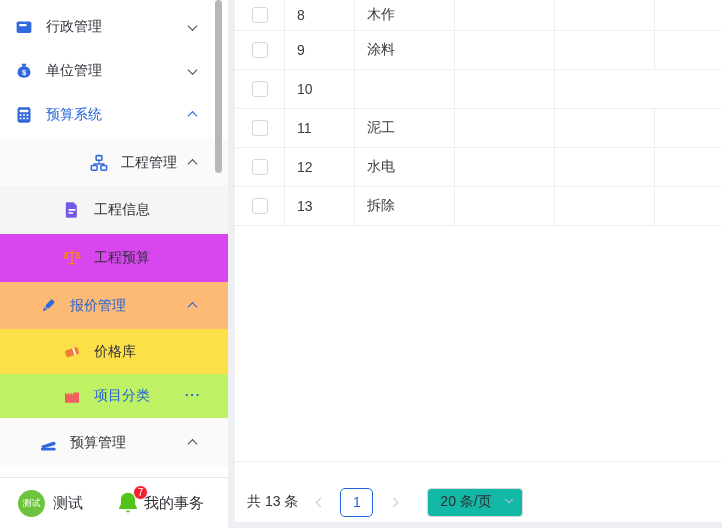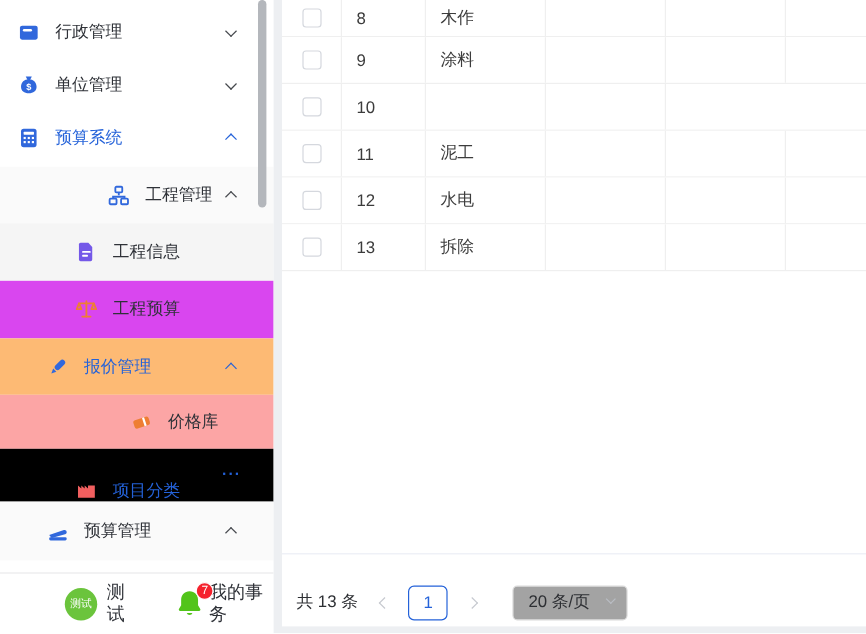--- a/index.html
+++ b/index.html
@@ -24,21 +24,21 @@
   .chev.up   { transform:translateY(-35%) rotate(-135deg); }
   .cdark { color:#45484d; }
   .cblue { color:#2462d9; }
   .dots { position:absolute; right:27px; top:50%; transform:translateY(-58%);
           color:#2462d9; font-weight:bold; font-size:13px; letter-spacing:1px; }
   .sb-scrollbar { position:absolute; left:215px; top:0; width:7px; height:173px;
                   background:#b4b7bc; border-radius:4px; }
 
   .sb-footer { position:absolute; left:0; top:477px; width:228px; height:51px;
                border-top:1px solid #eaeaec; display:flex; align-items:center; background:#fff; }
-  .user { display:flex; align-items:center; cursor:pointer;padding-left:36px; }
+  .user { display:flex; align-items:center; cursor:pointer; }
   .avatar { width:27px; height:27px; border-radius:50%; background:#6bc43c; color:#fff;
             font-size:9px; display:flex; align-items:center; justify-content:center;
             margin-left:18px; flex:none; }
   .user-name { margin-left:8px; font-size:15px; font-weight:500; color:#2f3238; }
   .tasks { display:flex; align-items:center; margin-left:32px; cursor:pointer; }
   .bell { position:relative; width:26px; height:26px; flex:none; }
   .badge { position:absolute; top:-5px; right:-7px; min-width:15px; height:15px; padding:0 3px;
            border-radius:8px; background:#f5222d; color:#fff; font-size:10px; line-height:14px;
            text-align:center; border:1px solid #fff; }
   .tasks-label { margin-left:3px; font-size:15px; font-weight:500; color:#2f3238; }
@@ -69,21 +69,21 @@
   .pg-btn { width:28px; height:28px; border:none; background:transparent; display:flex;
             align-items:center; justify-content:center; color:#c6c9cf; cursor:pointer; }
   .pg-btn .chev { border-width:1.6px; }
   .chev.left  { transform:rotate(135deg); }
   .chev.right { transform:rotate(-45deg); }
   .pg-num { width:33px; height:29px; border:1px solid #2462d9; border-radius:5px; background:#fff;
             color:#2462d9; font-size:14px; margin:0 6px; display:flex; align-items:center;
             justify-content:center; cursor:pointer; }
   .pg-size { margin-left:20px; width:96px; height:29px; border:1px solid #d9d9d9; border-radius:4px;
              display:flex; align-items:center; justify-content:space-between;
-             padding:0 10px 0 12px; color:#2d2f33; cursor:pointer; background:#a3a3a3; }
+             padding:0 10px 0 12px; color:#2d2f33; cursor:pointer; background:#14b8a6; }
   .chev.small { width:6px; height:6px; border-width:1.4px; color:#b9bdc4;
                 transform:rotate(45deg) translate(-2px,-2px); }
   .hscroll { position:absolute; left:0; top:522px; width:487px; height:6px; background:#edeff2; }
 </style>
 </head>
 <body>
 
 <div class="app">
 
   <aside class="sidebar">
@@ -178,33 +178,33 @@
             <g transform="rotate(45 10 10)" fill="#3168dc">
               <rect x="7.4" y="1.2" width="5.2" height="11.5" rx="2.6"></rect>
               <path d="M7.9 13.7h4.2L10 18.2z"></path>
             </g>
           </svg>
       </span>
       <span>报价管理</span>
       <span class="chev up cblue"></span>
     </div>
 
-    <div class="mi lvl3" style="top:329px;height:45px;background:#fca5a5;justify-content:center;">
+    <div class="mi lvl3" style="top:329px;height:45px;background:#fde047;">
       <span class="ic">
         <svg width="18" height="18" viewBox="0 0 20 20">
             <g transform="rotate(-18 10 10)">
               <rect x="2.6" y="6.2" width="14.8" height="8" rx="2.2" fill="#ee7e33"></rect>
               <rect x="11.6" y="6.2" width="2" height="8" fill="#fff"></rect>
             </g>
           </svg>
       </span>
       <span>价格库</span>
     </div>
 
-    <div class="mi lvl3 active" style="top:374px;height:44px;background:#000000;align-items:flex-end;">
+    <div class="mi lvl3 active" style="top:374px;height:44px;background:#bef264;">
       <span class="ic">
         <svg width="18" height="18" viewBox="0 0 20 20">
             <path d="M2.2 17.5V6.2l3.1 2.7V6.2l3.1 2.7V6.2l3.1 2.7V6.2h6.3v11.3z" fill="#f15f5f"></path>
           </svg>
       </span>
       <span>项目分类</span>
       <span class="dots">···</span>
     </div>
 
     <div class="mi lvl2" style="top:418px;height:49px;background:#fafafa;">

